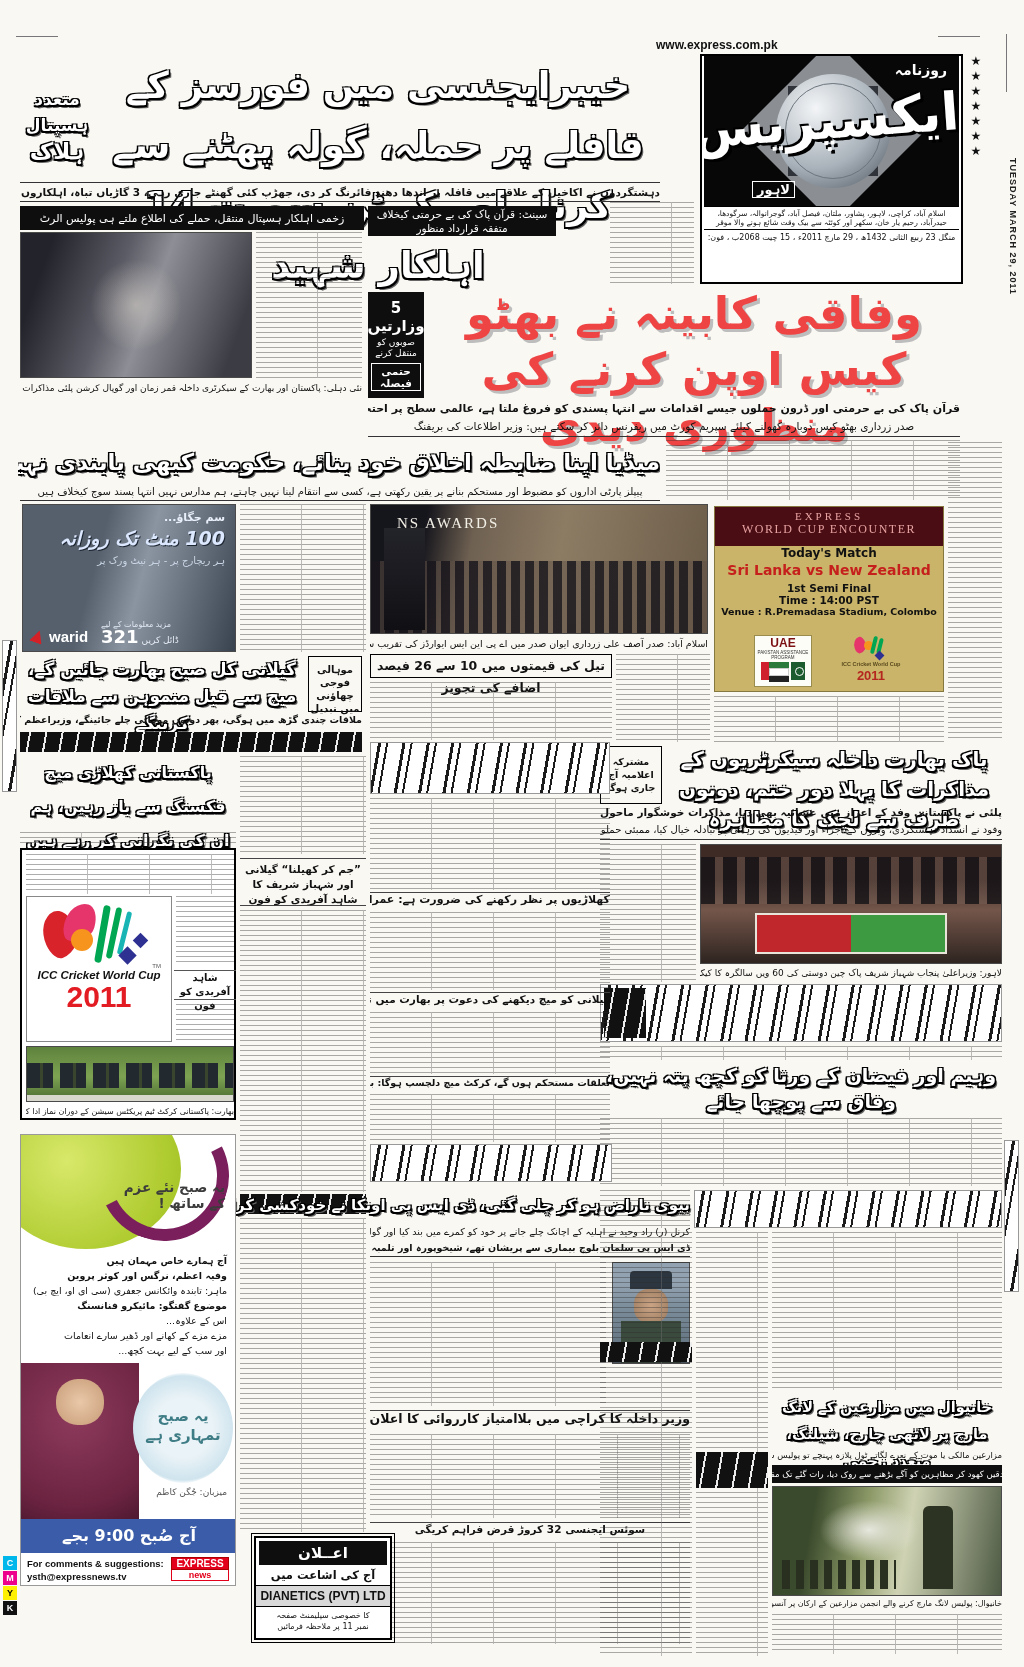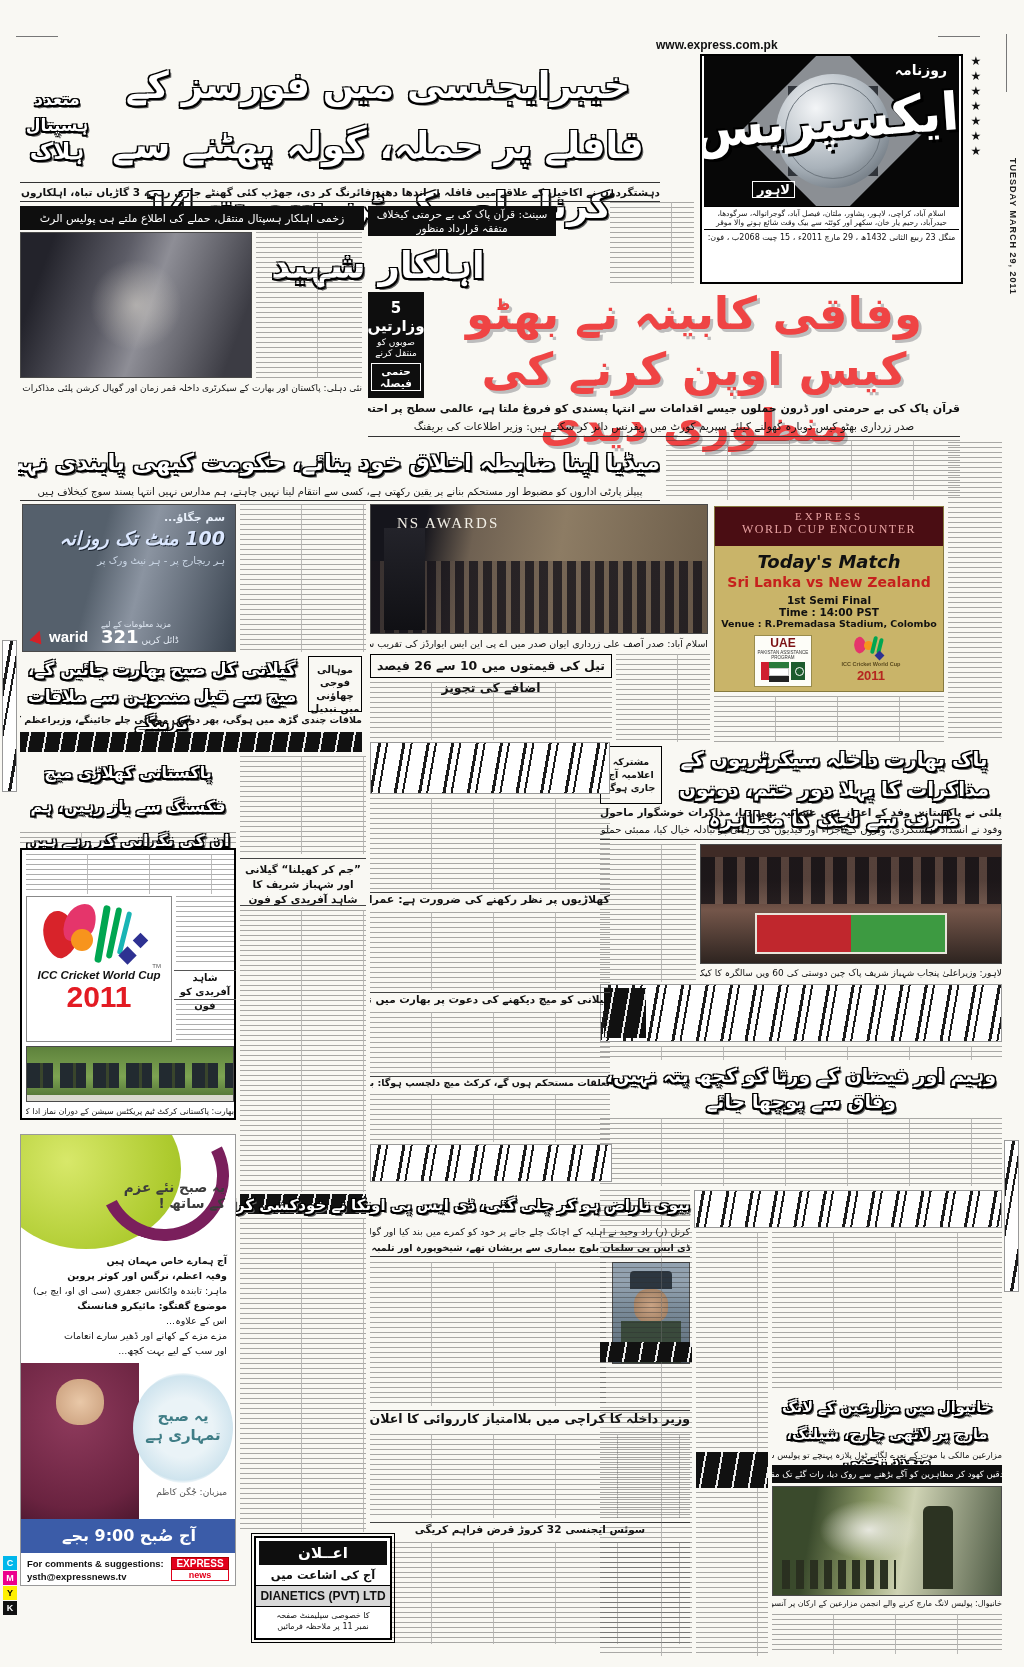--- a/index.html
+++ b/index.html
@@ -137,21 +137,21 @@
          background:repeating-linear-gradient(90deg,rgba(25,22,28,.85) 0 9px,rgba(95,80,70,.5) 9px 14px);"></div>
     <div class="abs" style="left:4%;top:18%;width:12%;height:80%;background:linear-gradient(#23232a,#101014);"></div>
   </div>
   <div class="abs cap ur" style="left:370px;top:636px;width:338px;height:15px;line-height:15px;">اسلام آباد: صدر آصف علی زرداری ایوان صدر میں اے پی این ایس ایوارڈز کی تقریب سے خطاب کر رہے ہیں</div>
 
   <div class="abs wcbox" style="left:714px;top:506px;width:230px;height:186px;">
     <div class="wchead" style="height:36px;padding-top:3px;">
       <div style="font-size:11px;letter-spacing:3px;">EXPRESS</div>
       <div style="font-size:12px;letter-spacing:1.5px;">WORLD CUP ENCOUNTER</div>
     </div>
-    <div class="ctr" style="font-size:18px;font-weight:800;margin-top:5px;font-style:italic;">Today's Match</div>
+    <div class="ctr" style="font-size:12px;font-weight:800;">Today's Match</div>
     <div class="ctr" style="font-size:14px;font-weight:800;color:#c6201d;margin-top:2px;">Sri Lanka  vs  New Zealand</div>
     <div class="ctr" style="font-size:10.5px;font-weight:700;margin-top:4px;">1st Semi Final</div>
     <div class="ctr" style="font-size:10.5px;font-weight:700;">Time : 14:00 PST</div>
     <div class="ctr" style="font-size:9.5px;font-weight:700;">Venue : R.Premadasa Stadium, Colombo</div>
     <div class="abs" style="left:0;bottom:4px;width:100%;height:52px;display:flex;justify-content:center;gap:26px;">
       <div style="width:56px;height:50px;background:#fdfdf8;border:1px solid #9a8c4d;text-align:center;">
         <div style="font:900 12px 'Liberation Sans',sans-serif;color:#7b1113;">UAE</div>
         <div style="font:4.5px 'Liberation Sans',sans-serif;color:#333;">PAKISTAN ASSISTANCE PROGRAM</div>
         <div style="margin:2px auto 0;width:44px;height:18px;display:flex;">
           <div style="width:8px;background:#cf2030;"></div>

